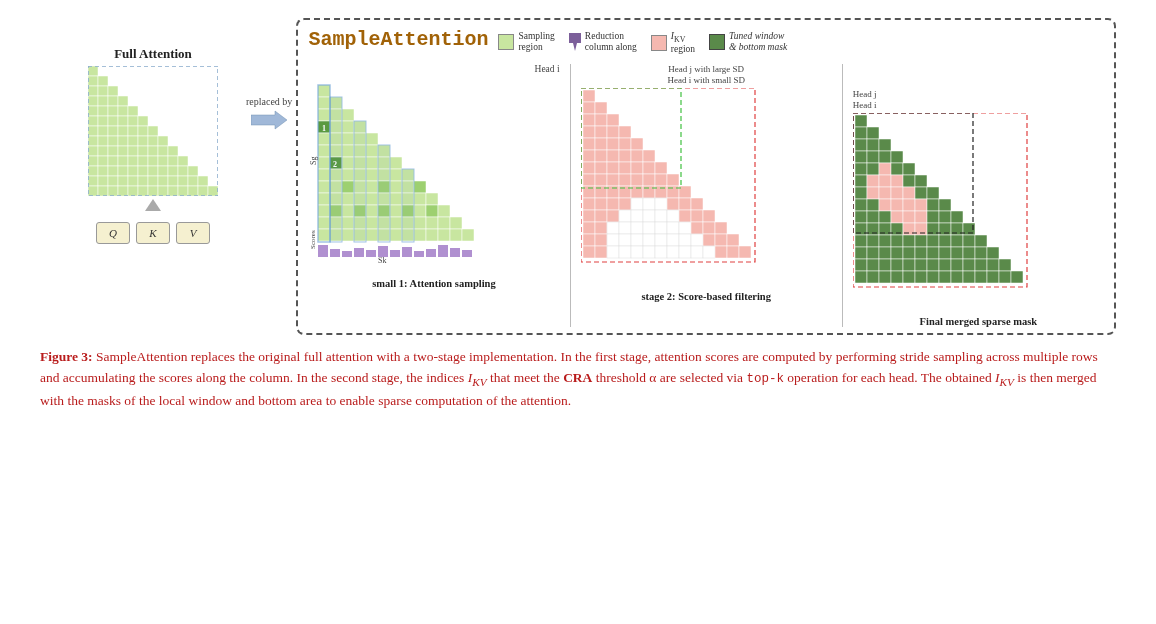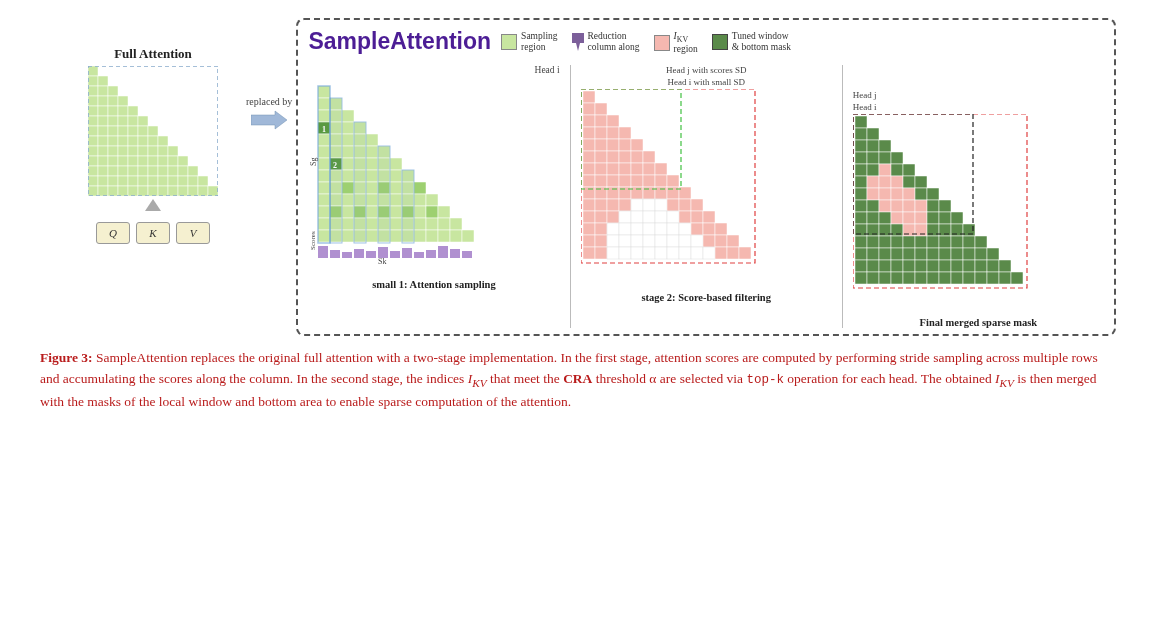--- a/index.html
+++ b/index.html
@@ -79,25 +79,25 @@
 
     
     .sample-attention-box {
       border: 2px dashed #555;
       border-radius: 8px;
       padding: 8px 10px 6px 10px;
       flex: 1;
       position: relative;
     }
     .sa-title {
-      font-size: 23px;
+      font-size: 20px;
       font-weight: bold;
-      color: #4c1d95;
+      color: #a16207;
       margin-bottom: 6px;
-      font-family: Liberation Sans, sans-serif;
+      font-family: Liberation Mono, monospace;
     }
 
     
     .legend-row {
       display: flex;
       flex-direction: row;
       align-items: flex-start;
       gap: 14px;
       margin-bottom: 4px;
       font-size: 10px;
@@ -315,21 +315,21 @@
               <polygon points="0,0 12,0 12,10 8,10 6,18 4,10 0,10" fill="#7c5f9a"></polygon>
             </svg>
             <span style="font-size:9.5px; line-height:1.2;">Reduction<br>column along</span>
           </div>
           <div class="legend-item">
             <div class="legend-box" style="background:#f5b8b0; border-color:#888;"></div>
             <span style="font-size:9.5px; line-height:1.2;"><i>I</i><sub>KV</sub><br>region</span>
           </div>
           <div class="legend-item">
             <div class="legend-box" style="background:#5a8a4a; border-color:#444;"></div>
-            <span style="font-size:9.5px; line-height:1.2;">Tuned window<br>&amp; bottom mask</span>
+            <span style="font-size:9.5px; line-height:1.2;font-style:italic;">Tuned window<br>&amp; bottom mask</span>
           </div>
         </div>
       </div>
 
       <div class="stages-row">
 
         <div class="stage-panel" style="position:relative;">
           <div style="text-align:right; font-size:9.5px; color:#444; margin-bottom:1px;">Head i</div>
           <svg width="190" height="195" viewBox="0 0 190 195">
 
@@ -467,21 +467,21 @@
             <rect x="142" y="173" width="10" height="9" fill="#b090d0"></rect>
             <rect x="154" y="175" width="10" height="7" fill="#b090d0"></rect>
           </svg>
           <div class="stage-label">small 1: Attention sampling</div>
         </div>
 
         <div class="stage-divider"></div>
 
         <div class="stage-panel">
           <div style="text-align:center; font-size:9px; color:#444; margin-bottom:1px; line-height:1.3;">
-            <span>Head j with scores SD</span><br>
+            <span>Head j with large SD</span><br>
             <span>Head i with small SD</span>
           </div>
           <svg width="190" height="195" viewBox="0 0 190 195">
 
             <rect x="2" y="2" width="12" height="12" fill="#f5b8b0" stroke="#fff" stroke-width="0.5"></rect>
             <rect x="2" y="14" width="12" height="12" fill="#f5b8b0" stroke="#fff" stroke-width="0.5"></rect>
             <rect x="14" y="14" width="12" height="12" fill="#f5b8b0" stroke="#fff" stroke-width="0.5"></rect>
             <rect x="2" y="26" width="12" height="12" fill="#f5b8b0" stroke="#fff" stroke-width="0.5"></rect>
             <rect x="14" y="26" width="12" height="12" fill="#f5b8b0" stroke="#fff" stroke-width="0.5"></rect>
             <rect x="26" y="26" width="12" height="12" fill="#f5b8b0" stroke="#fff" stroke-width="0.5"></rect>

